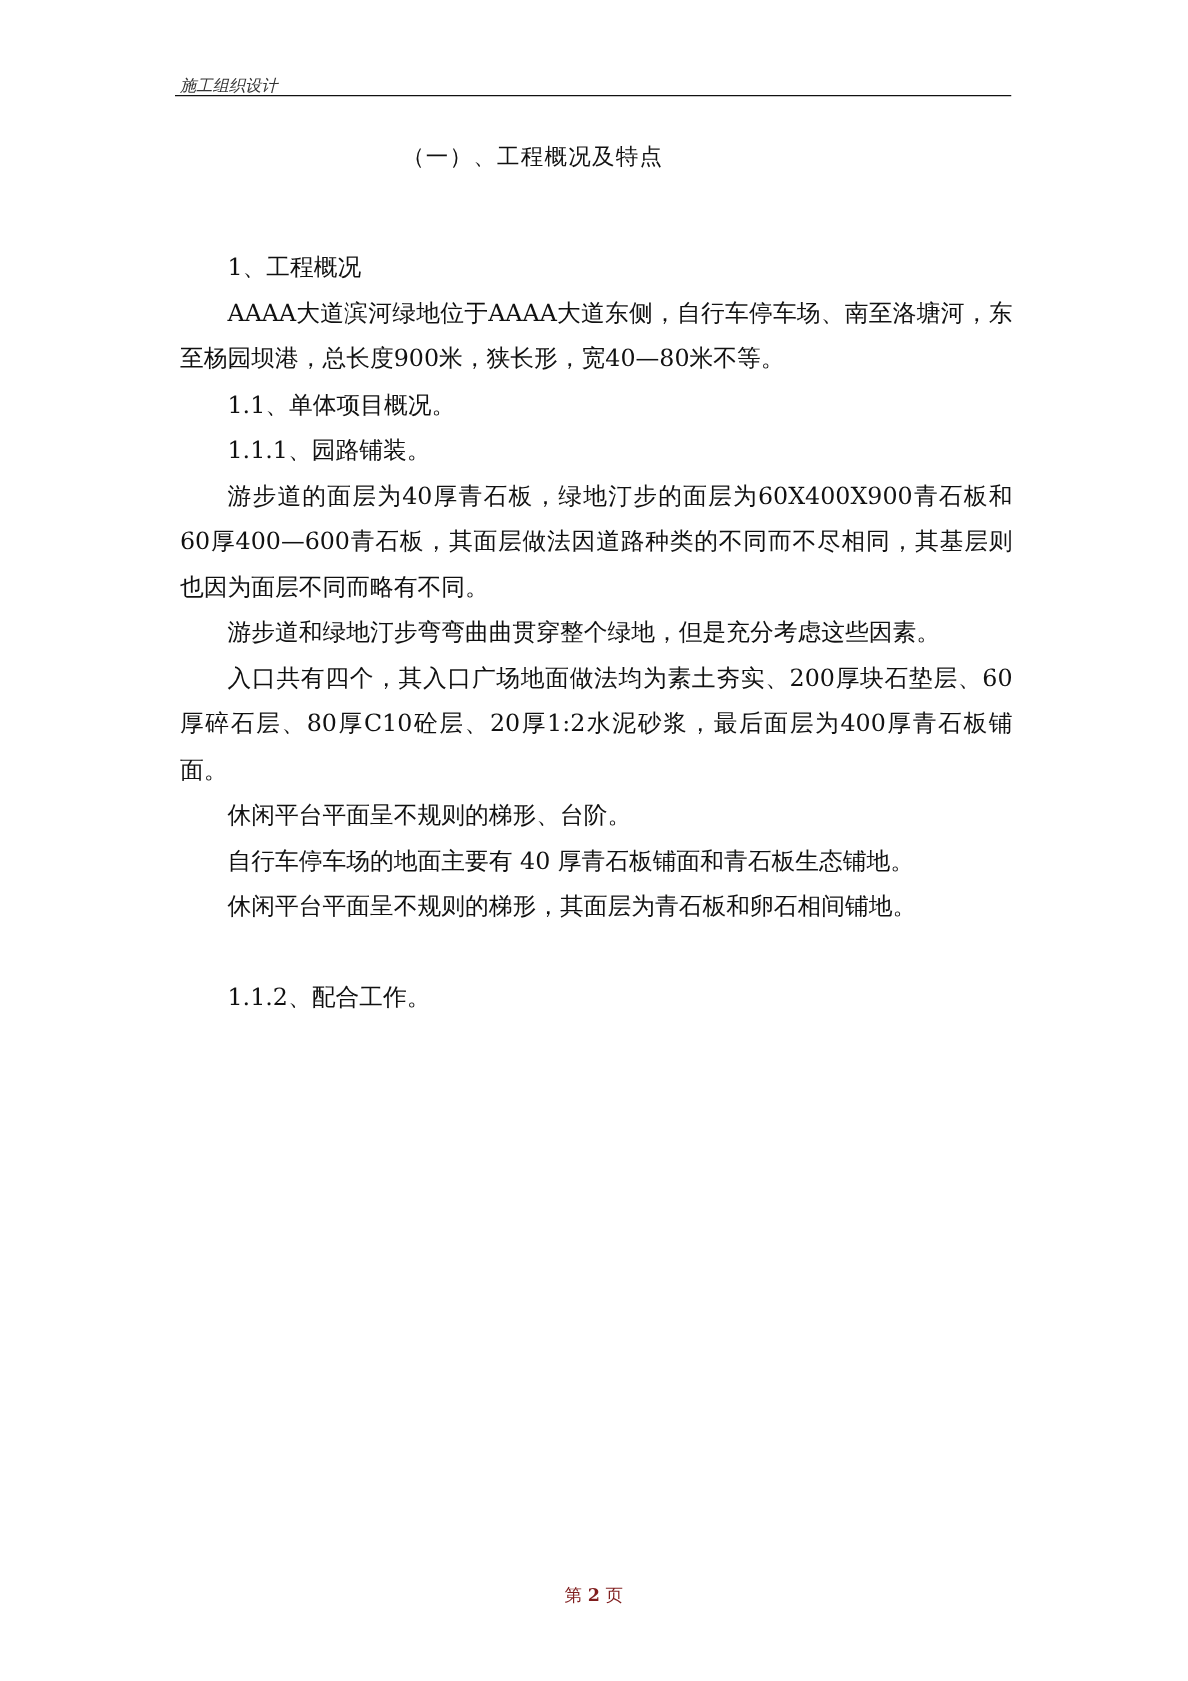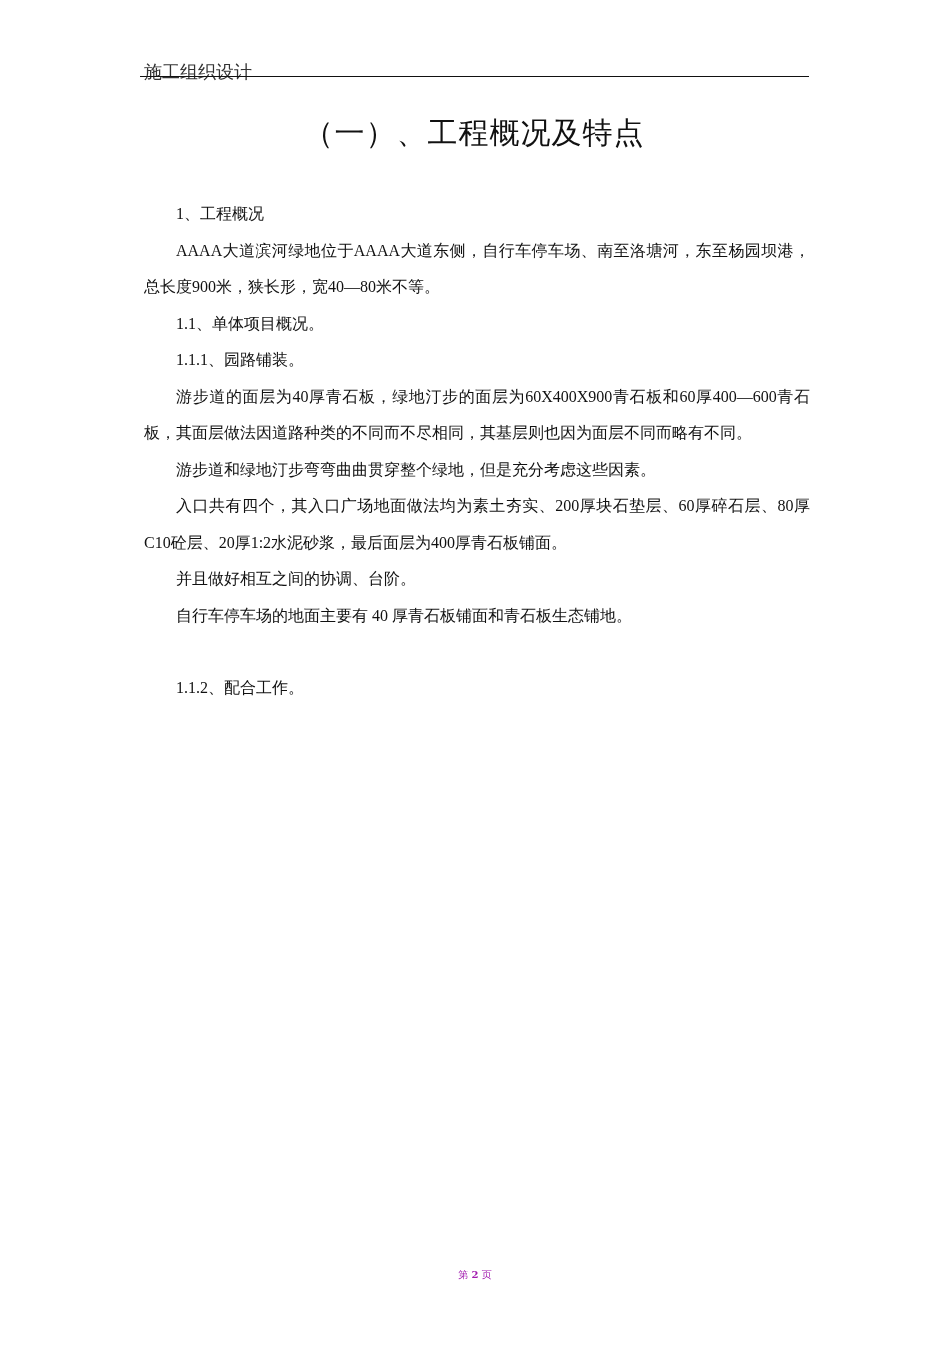--- a/index.html
+++ b/index.html
@@ -1,44 +1,45 @@
 <!DOCTYPE html>
 <html><head>
   <meta charset="utf-8">
   <style>
     html, body { margin: 0; padding: 0; background: #ffffff; }
     body { width: 950px; height: 1345px; position: relative; overflow: hidden;
       font-family: "DejaVu Serif", "Liberation Serif", serif; color: #111; }
-    .header-text { position: absolute; left: 144px; top: 60px; font-size: 18px; color: #333; }
+    .header-text { position: absolute; left: 144px; top: 60px; font-size: 13px; color: #333; font-style: italic; }
     .header-rule { position: absolute; left: 140px; top: 76px; width: 669px; height: 0; border-top: 1.5px solid #111; }
-    .title { position: absolute; left: 0; width: 852px; top: 113px; text-align: center; font-size: 30px; letter-spacing: 1px; padding-left: 48px; }
-    .body { position: absolute; left: 144px; top: 196px; width: 666px; font-size: 16px; line-height: 36.5px; font-family: Liberation Serif, serif; }
+    .title { position: absolute; left: 0; width: 852px; top: 113px; text-align: center; font-size: 18px; letter-spacing: 1px; }
+    .body { position: absolute; left: 144px; top: 196px; width: 666px; font-size: 19px; line-height: 36.5px; }
     .p { text-indent: 2em; margin: 0; text-align: justify; }
     .gap { height: 36px; }
-    .footer { position: absolute; left: 0; width: 950px; top: 1268px; text-align: center; font-size: 10px; color: #a21caf; }
+    .footer { position: absolute; left: 0; width: 950px; top: 1268px; text-align: center; font-size: 14px; color: #7f1d1d; }
     .footer b { font-weight: bold; }
   </style>
 </head>
 <body>
 
 <div class="header-text">施工组织设计</div>
 <div class="header-rule"></div>
 
 <div class="title">（一）、工程概况及特点</div>
 
 <div class="body">
   <p class="p">1、工程概况</p>
   <p class="p">AAAA大道滨河绿地位于AAAA大道东侧，自行车停车场、南至洛塘河，东至杨园坝港，总长度900米，狭长形，宽40—80米不等。</p>
   <p class="p">1.1、单体项目概况。</p>
   <p class="p">1.1.1、园路铺装。</p>
   <p class="p">游步道的面层为40厚青石板，绿地汀步的面层为60X400X900青石板和60厚400—600青石板，其面层做法因道路种类的不同而不尽相同，其基层则也因为面层不同而略有不同。</p>
   <p class="p">游步道和绿地汀步弯弯曲曲贯穿整个绿地，但是充分考虑这些因素。</p>
   <p class="p">入口共有四个，其入口广场地面做法均为素土夯实、200厚块石垫层、60厚碎石层、80厚C10砼层、20厚1:2水泥砂浆，最后面层为400厚青石板铺面。</p>
-  <p class="p">并且做好相互之间的协调、台阶。</p>
+  <p class="p">休闲平台平面呈不规则的梯形、台阶。</p>
   <p class="p">自行车停车场的地面主要有 40 厚青石板铺面和青石板生态铺地。</p>
+  <p class="p">休闲平台平面呈不规则的梯形，其面层为青石板和卵石相间铺地。</p>
   <div class="gap"></div>
   <p class="p">1.1.2、配合工作。</p>
 </div>
 
 <div class="footer">
   <span>第</span>
   <b>2</b>
   <span>页</span>
 </div>
 

